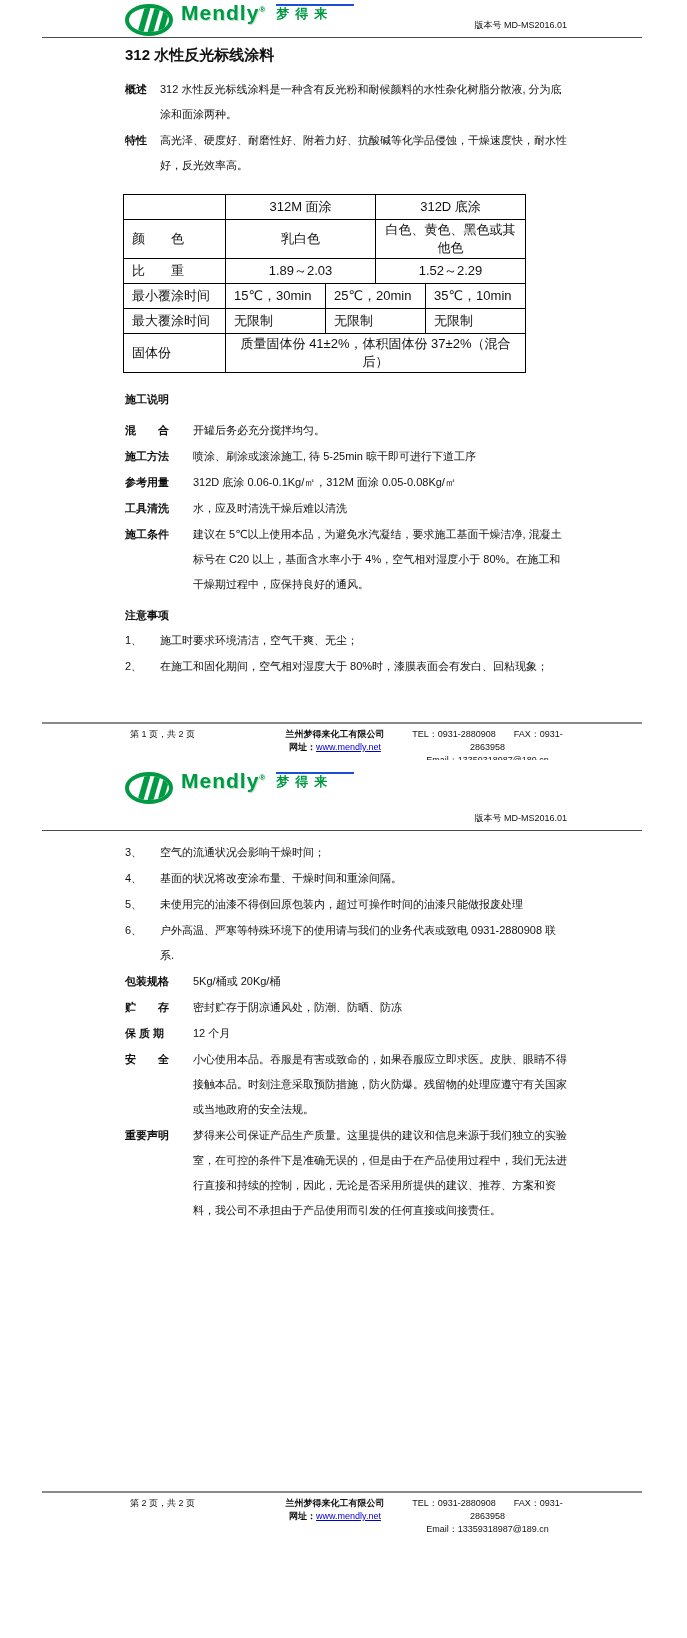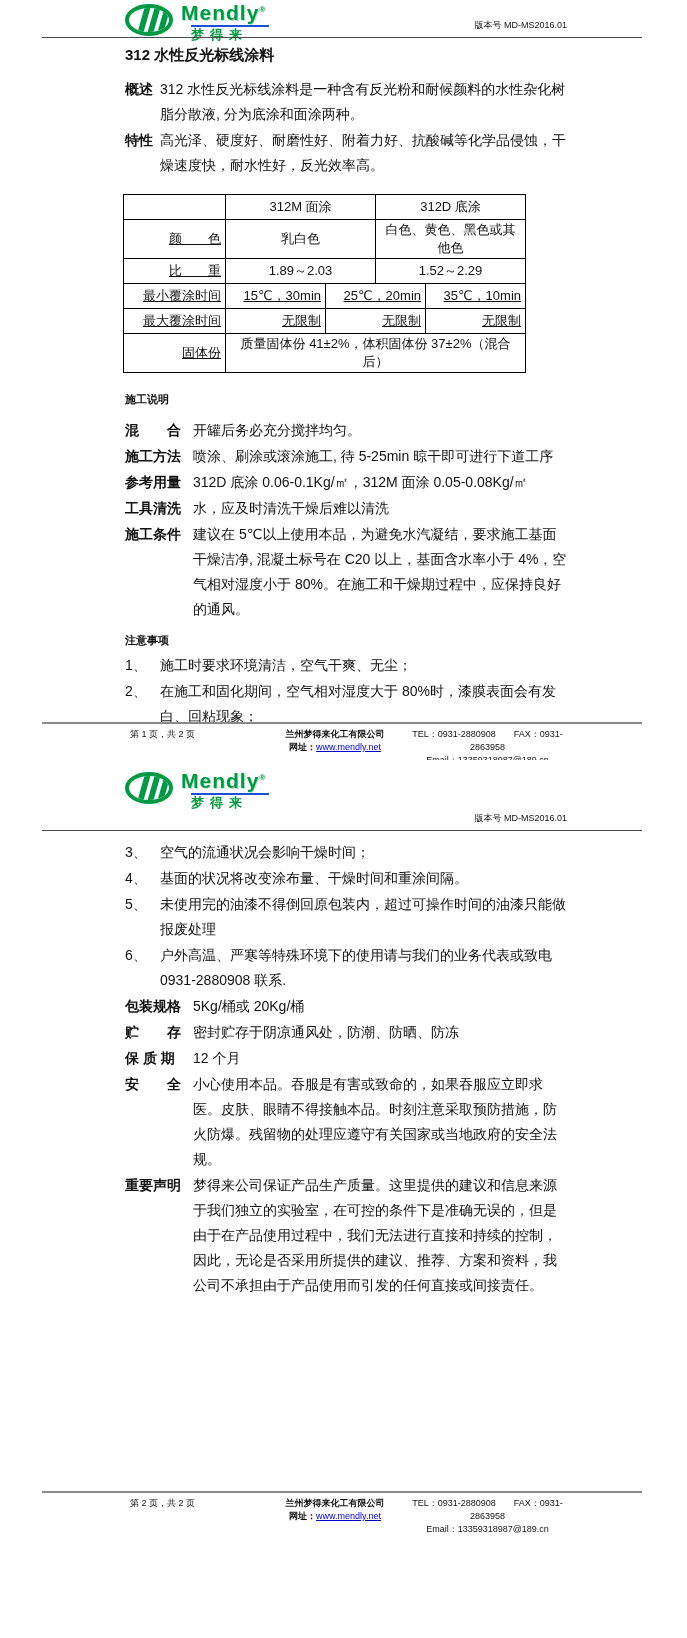--- a/index.html
+++ b/index.html
@@ -10,43 +10,43 @@
     color:#111; position:relative;
   }
   .page { position:relative; width:687px; overflow:hidden; }
   #page1 { height:760px; }
   #page2 { height:878px; }
 
   
   .doc-header { position:relative; height:38px; }
   .logo-block { position:absolute; left:125px; top:2px; display:flex; align-items:flex-start; }
   .logo-mark { margin-right:4px; }
-  .logo-texts { display:flex; flex-direction:column; line-height:1;justify-content:space-between; }
+  .logo-texts { display:flex; flex-direction:row; line-height:1;justify-content:space-between; }
   .brand-en { color:#009944; font-weight:bold; font-size:21px; letter-spacing:1px;
               text-shadow:1px 1px 0 #b9e4c9; }
   .brand-cn { color:#009944; font-weight:bold; font-size:13px; letter-spacing:6px;
               margin:2px 0 0 10px; border-top:2px solid #1d4ed8; padding-top:1px; width:78px;}
   .reg-mark { color:#009944; font-size:8px; margin-top:-2px; }
   .version { position:absolute; right:120px; top:19px; font-size:9px; color:#111;text-align:center; }
   .header-rule { position:absolute; left:42px; right:45px; top:37px; border-top:1.5px solid #4a4a4a; }
 
   
   .content { padding:0 120px 0 125px; }
   .doc-title { font-size:15px; font-weight:bold; margin:8px 0 12px 0; }
-  .row { display:flex; font-size:14px; line-height:25px; margin-bottom:1px; }
+  .row { display:flex; font-size:11px; line-height:25px; margin-bottom:1px; }
   .lbl { font-weight:bold; flex:0 0 35px; white-space:pre; }
   .lbl-wide { font-weight:bold; flex:0 0 68px; white-space:pre; }
   .txt { flex:1; }
   .section-heading { font-size:11px; font-weight:bold; line-height:25px; margin-top:6px; }
 
   
   table.spec { border-collapse:collapse; margin:16px 0 14px -2px; width:402px;
                font-size:13px; table-layout:fixed; }
   table.spec td { border:1px solid #000; height:25px; padding:1px 4px; text-align:center; }
-  table.spec td.left { text-align:right; padding-left:8px; white-space:pre;text-decoration:underline; }
+  table.spec td.left { text-align:left; padding-left:8px; white-space:pre; }
 
   
   .footer { position:absolute; left:0; right:0; }
   #page1 .footer { top:722px; }
   #page2 .footer { top:731px; }
   .footer-rule { margin:0 45px 4px 42px; border-top:2px solid #8a8a8a; }
   .footer-cols { display:flex; padding:0 122px 0 130px; font-size:9px; line-height:13px; }
   .f-page { flex:0 0 130px; }
   .f-center { flex:0 0 150px; text-align:center; }
   .f-right { flex:1; text-align:center; }

